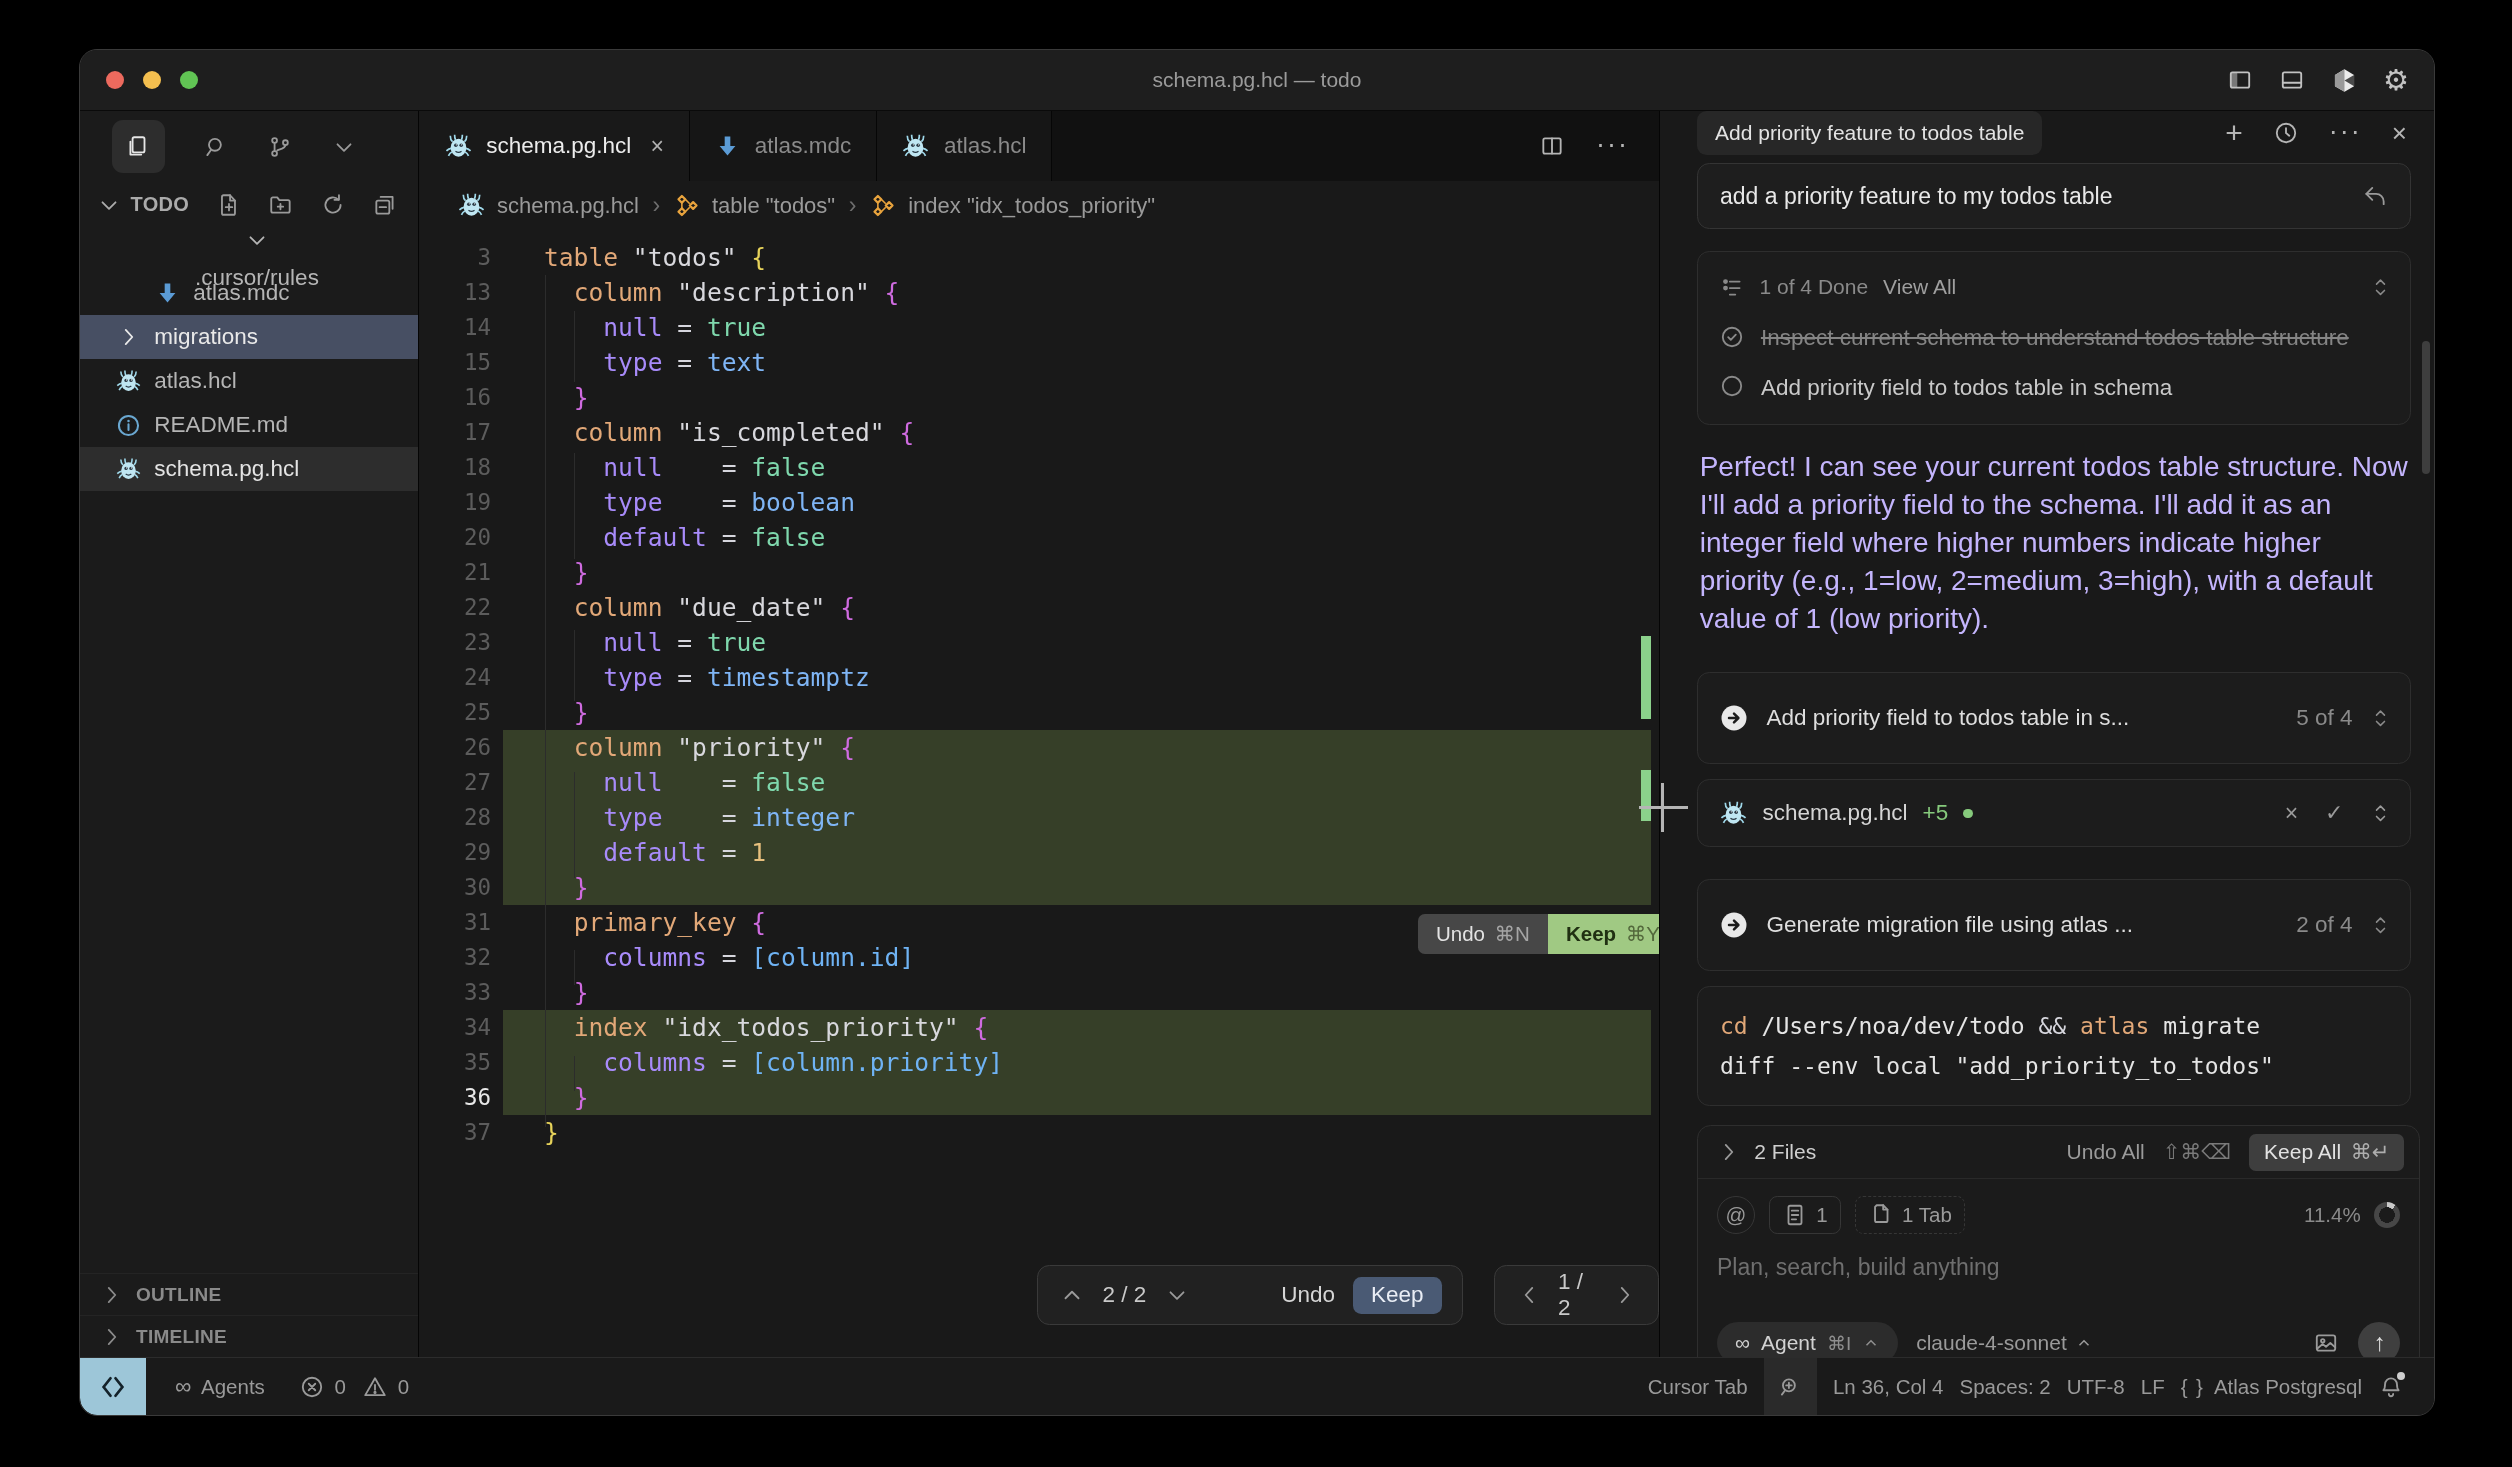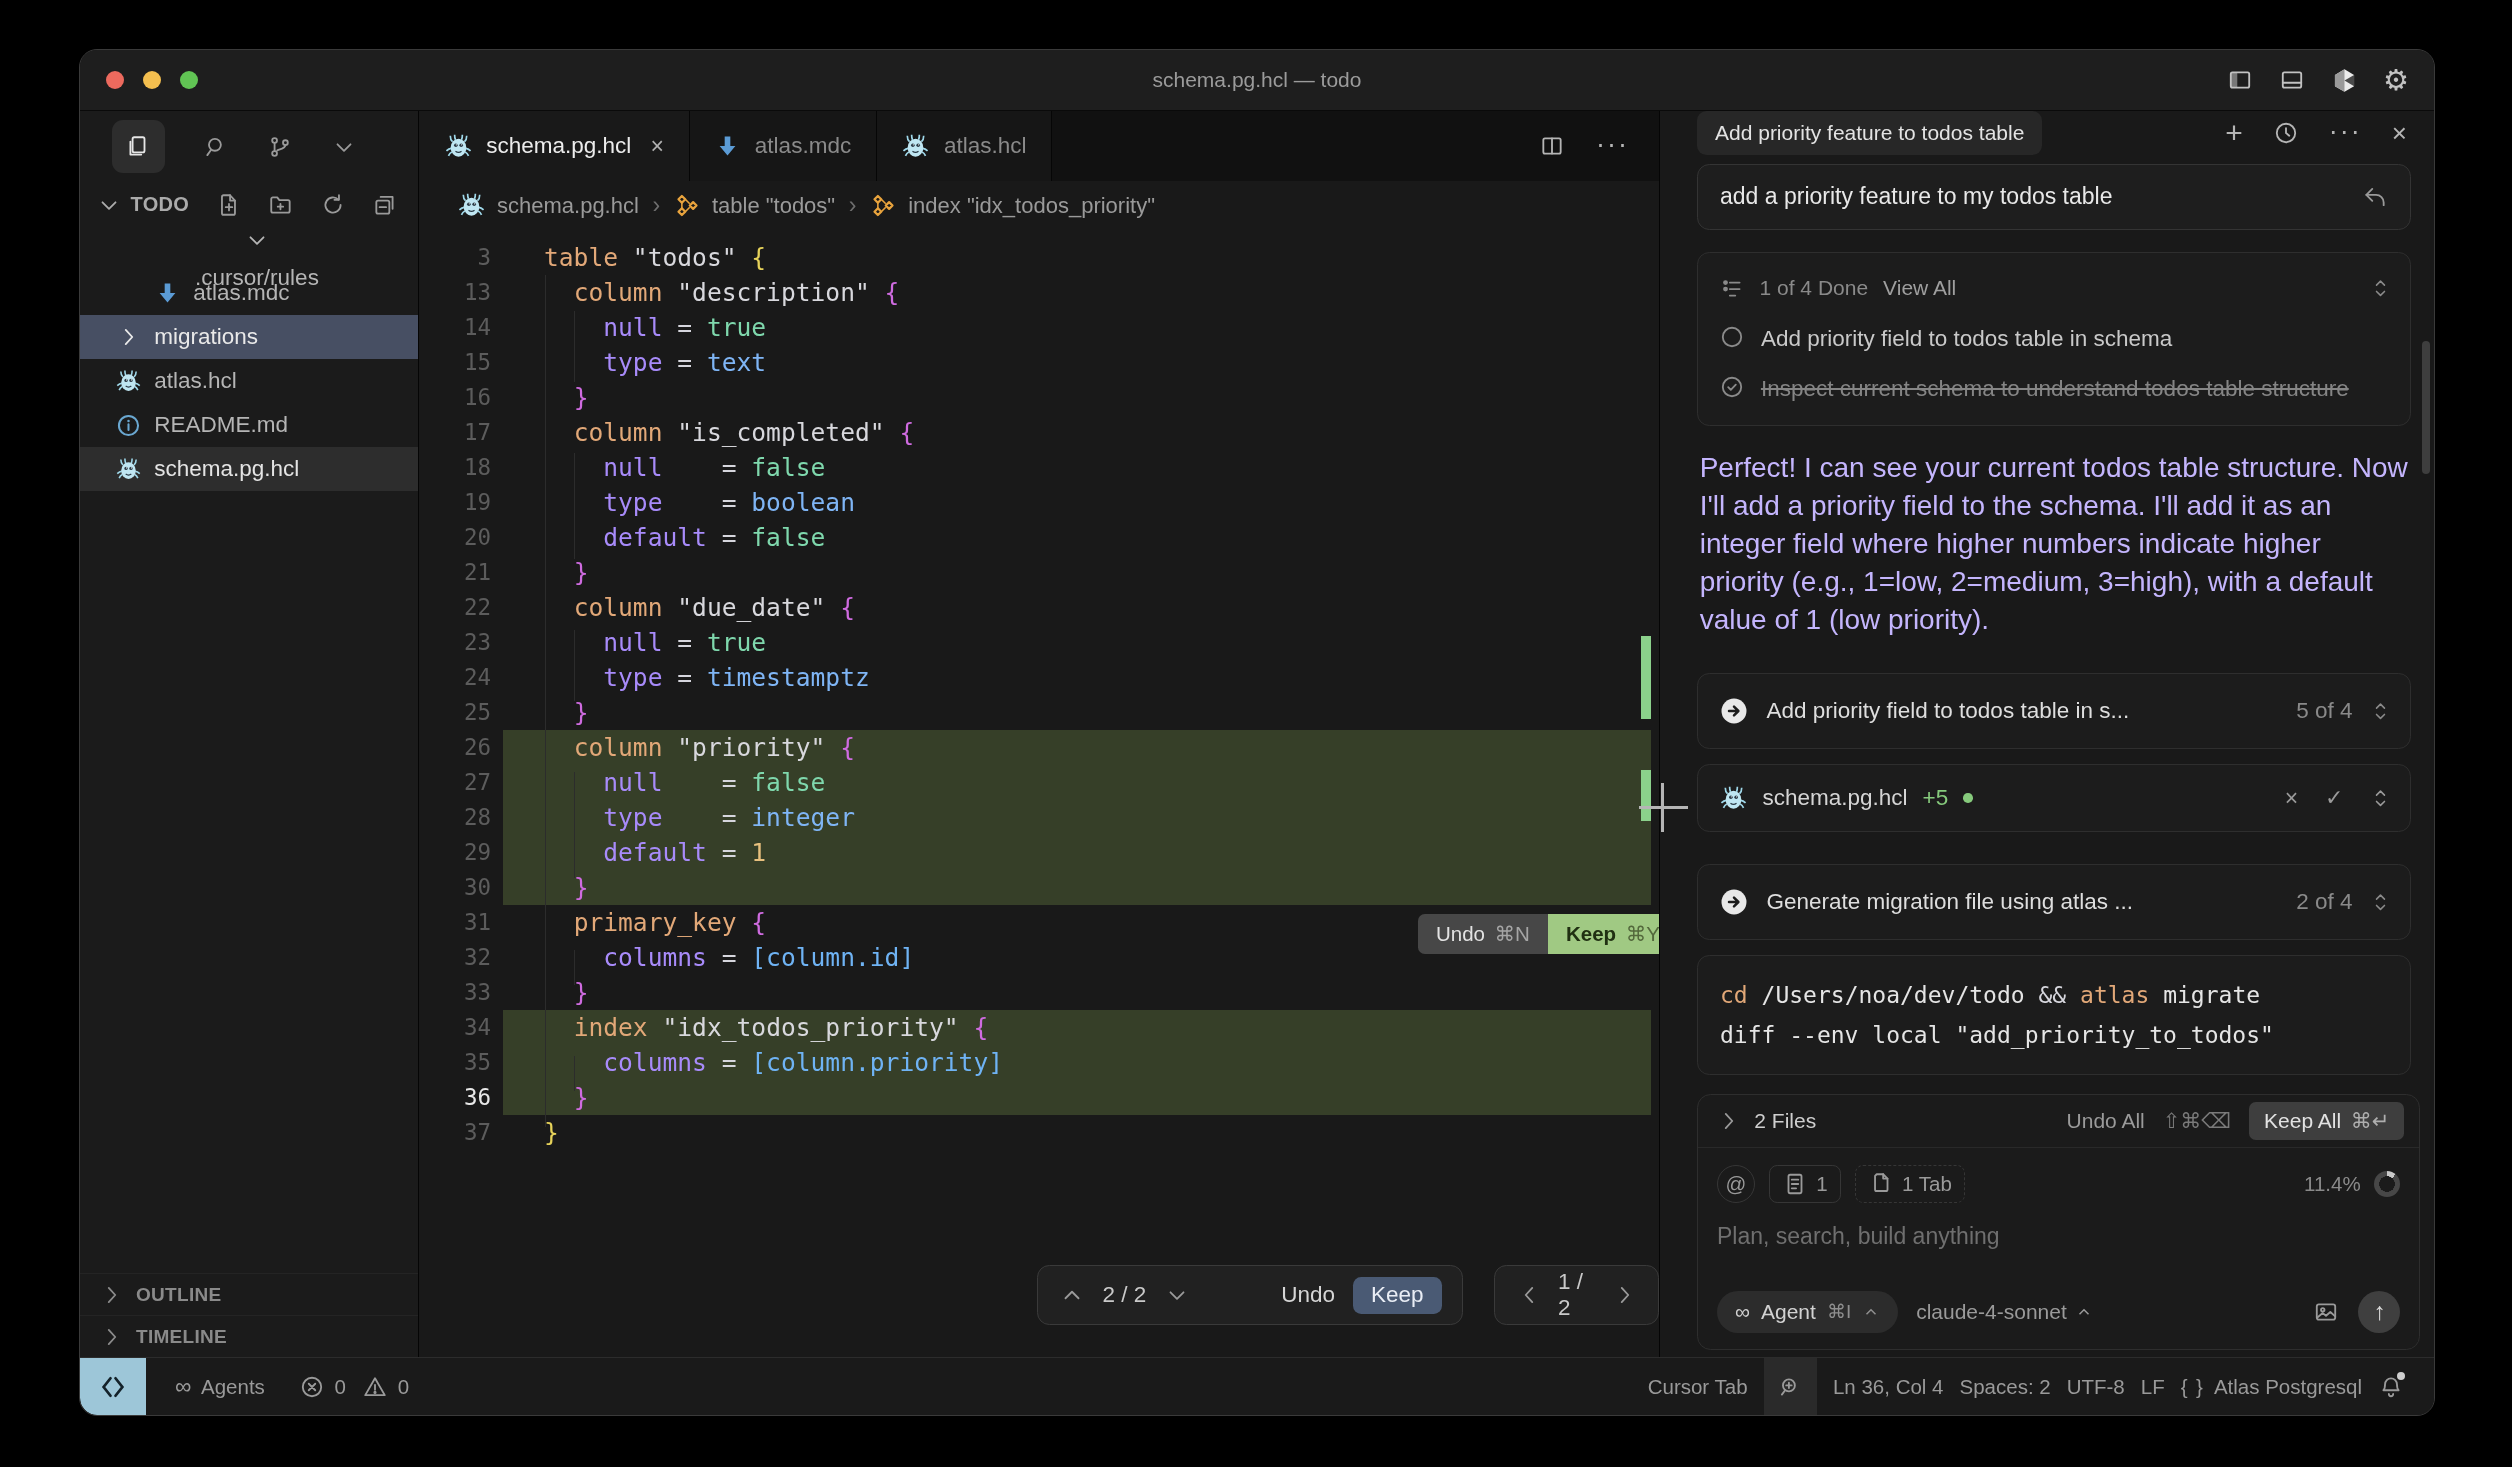--- a/index.html
+++ b/index.html
@@ -94,21 +94,21 @@
   .msg-box .reply { margin-left:auto; color:#9a9a9a; }
   .card { border:1.4px solid #2e2e2e; background:#1c1c1c; border-radius:12.3px; }
   .todo-card { margin-top:22px; padding:15px 20.5px 18px; display:flex; flex-direction:column; }
   .todo-head { display:flex; align-items:center; gap:15px; color:#8a8a8a; font-size:21px; height:40px; }
   .todo-head .viewall { color:#9f9f9f; }
   .todo-head .ud { margin-left:auto; color:#8a8a8a; }
   .todo-item { display:flex; gap:16.4px; font-size:22.5px; color:#c9c9c9; line-height:37px; margin-top:12.3px; }
   .todo-item .circ { flex:none; margin-top:4.1px; color:#8a8a8a; }
   .todo-item.done .ttext { color:#858585; text-decoration:line-through; }
   .para { margin:23px 2.7px 2.7px; font-size:28px; line-height:38px; color:#c4b5fd; }
-  .task-card { margin-top:32px; height:76px; display:flex; align-items:center; padding:0 20.5px; gap:18px;
+  .task-card { margin-top:32px; height:92px; display:flex; align-items:center; padding:0 20.5px; gap:18px;
     font-size:22.5px; color:#dedede; flex:none; }
   .task-card .step { margin-left:auto; color:#8a8a8a; }
   .task-card .ud, .file-card .ud { color:#8a8a8a; }
   .file-card { margin-top:15px; height:68px; display:flex; align-items:center; padding:0 20.5px; gap:15px;
     font-size:22.5px; color:#d5d5d5; flex:none; }
   .file-card .adds { color:#86ca7c; }
   .file-card .dot { width:9.6px; height:9.6px; border-radius:50%; background:#86ca7c; }
   .file-card .fc-actions { margin-left:auto; display:flex; gap:27px; color:#9a9a9a; align-items:center; }
   .term-card { margin-top:15px; padding:19px 22px; font-family:"DejaVu Sans Mono", monospace;
     font-size:23px; line-height:40px; flex:none; }
@@ -634,36 +634,36 @@
             <span>1 of 4 Done</span>
             <span class="viewall">View All</span>
             <span class="ud">
                 <svg width="19" height="24.6" viewBox="0 0 24 30" fill="none" stroke="currentColor" stroke-width="2" stroke-linecap="round" stroke-linejoin="round">
                   <path d="M7 11l5-5 5 5"></path>
                   <path d="M7 19l5 5 5-5"></path>
                 </svg>
               </span>
           </div>
           <div id="todo-items">
-              <div class="todo-item">
-                <span class="circ">
-                  <svg width="26" height="26" viewBox="0 0 24 24" fill="none" stroke="currentColor" stroke-width="1.7" stroke-linecap="round" stroke-linejoin="round">
-                    <circle cx="12" cy="12" r="8.5"></circle>
-                  </svg>
-                </span>
-                <span class="ttext">Add priority field to todos table in schema</span>
-              </div>
               <div class="todo-item done">
                 <span class="circ">
                   <svg width="26" height="26" viewBox="0 0 24 24" fill="none" stroke="currentColor" stroke-width="1.7" stroke-linecap="round" stroke-linejoin="round">
                     <circle cx="12" cy="12" r="8.5"></circle>
                     <path d="M8.5 12.2l2.4 2.4 4.6-4.8"></path>
                   </svg>
                 </span>
                 <span class="ttext">Inspect current schema to understand todos table structure</span>
+              </div>
+              <div class="todo-item">
+                <span class="circ">
+                  <svg width="26" height="26" viewBox="0 0 24 24" fill="none" stroke="currentColor" stroke-width="1.7" stroke-linecap="round" stroke-linejoin="round">
+                    <circle cx="12" cy="12" r="8.5"></circle>
+                  </svg>
+                </span>
+                <span class="ttext">Add priority field to todos table in schema</span>
               </div>
             </div>
         </div>
 
         <div class="para">Perfect! I can see your current todos table structure. Now I'll add a priority field to the schema. I'll add it as an integer field where higher numbers indicate higher priority (e.g., 1=low, 2=medium, 3=high), with a default value of 1 (low priority).</div>
 
         <div class="card task-card">
           <span>
               <svg width="30" height="30" viewBox="0 0 24 24">
                 <circle cx="12" cy="12" r="10" fill="#e8e8e8"></circle>

